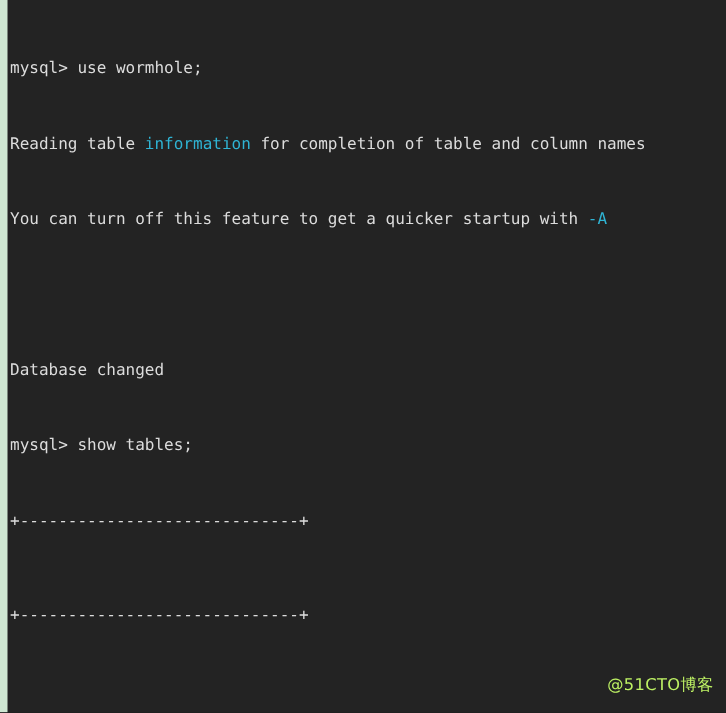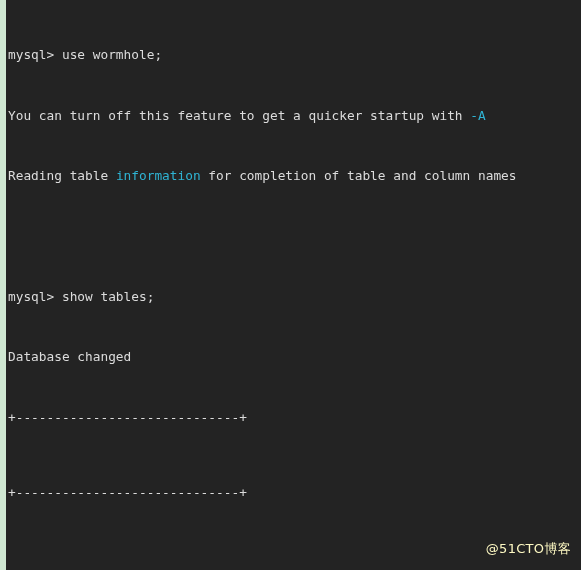--- a/index.html
+++ b/index.html
@@ -39,47 +39,47 @@
     height: 15.1px;
     white-space: pre;
   }
   .cyan { color: #2fb4d4; }
   .fg   { color: #dcdcdc; }
   .border-row { color: #dcdcdc; }
   #watermark {
     position: absolute;
     right: 10px;
     bottom: 14px;
-    color: #fef9c3;
+    color: #bef264;
     font-family: "DejaVu Sans", "Liberation Sans", sans-serif;
     font-size: 13px;
     letter-spacing: 0.3px;
     user-select: none;
   }
 </style>
 </head>
 <body>
 
 <div id="terminal">
 
   <div id="left-strip"></div>
 
   <div id="screen">
 
     <div class="line"><span class="fg">mysql&gt; use wormhole;</span></div>
 
+    <div class="line"><span class="fg">Reading table </span><span class="cyan">information</span><span class="fg"> for completion of table and column names</span></div>
+
     <div class="line"><span class="fg">You can turn off this feature to get a quicker startup with </span><span class="cyan">-A</span></div>
-
-    <div class="line"><span class="fg">Reading table </span><span class="cyan">information</span><span class="fg"> for completion of table and column names</span></div>
 
     <div class="line"><span></span></div>
 
+    <div class="line"><span class="fg">Database changed</span></div>
+
     <div class="line"><span class="fg">mysql&gt; show tables;</span></div>
-
-    <div class="line"><span class="fg">Database changed</span></div>
 
     <div class="line border-row">+-----------------------------+</div>
 
 
     <div class="line border-row">+-----------------------------+</div>
 
     
 
     
 

